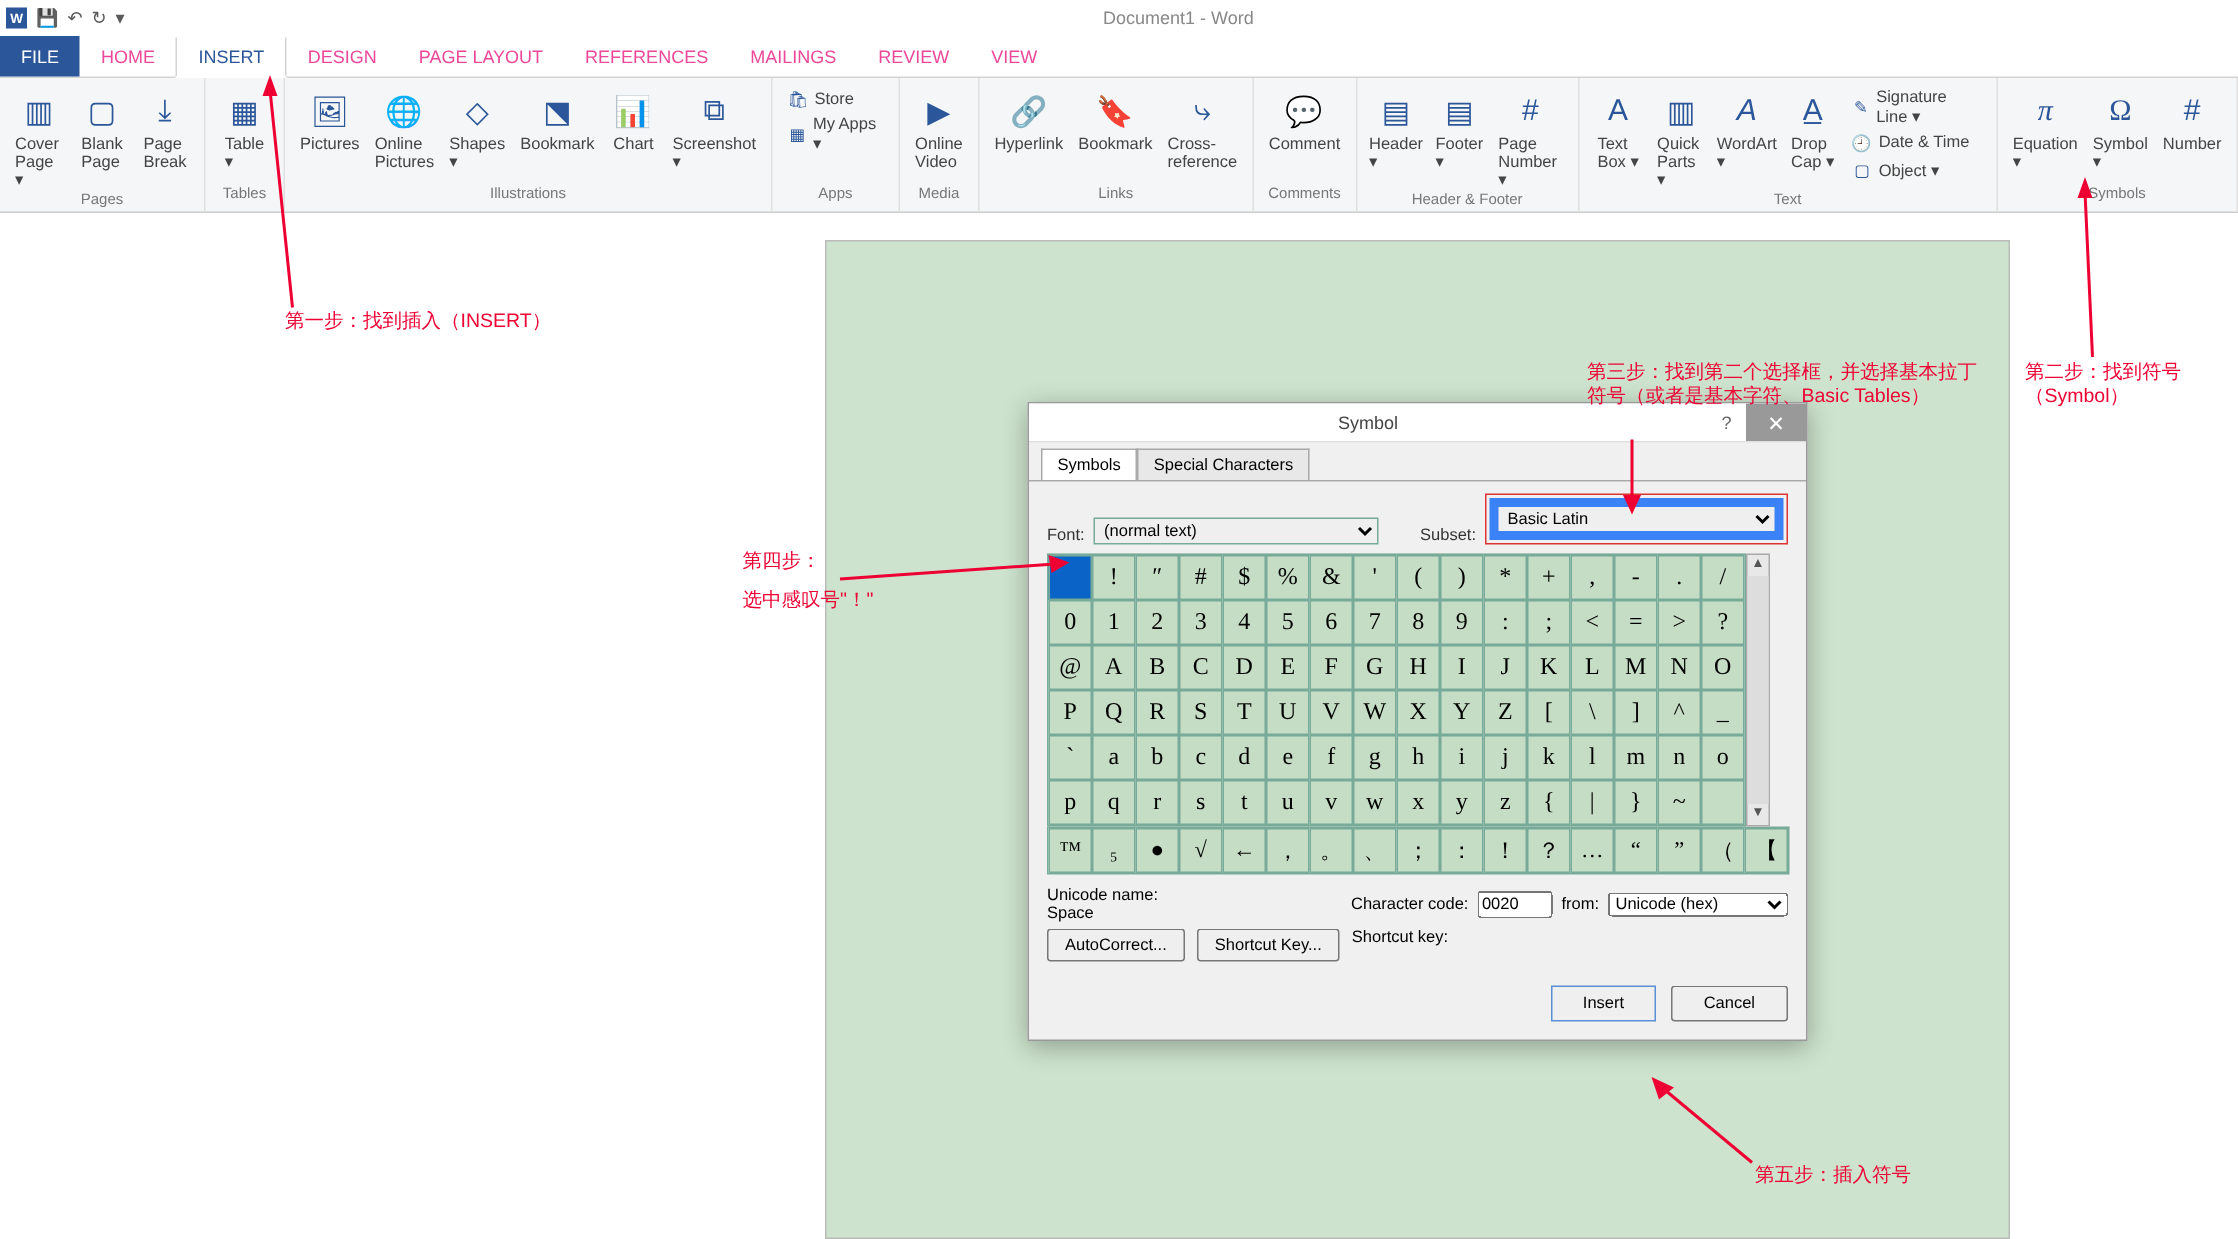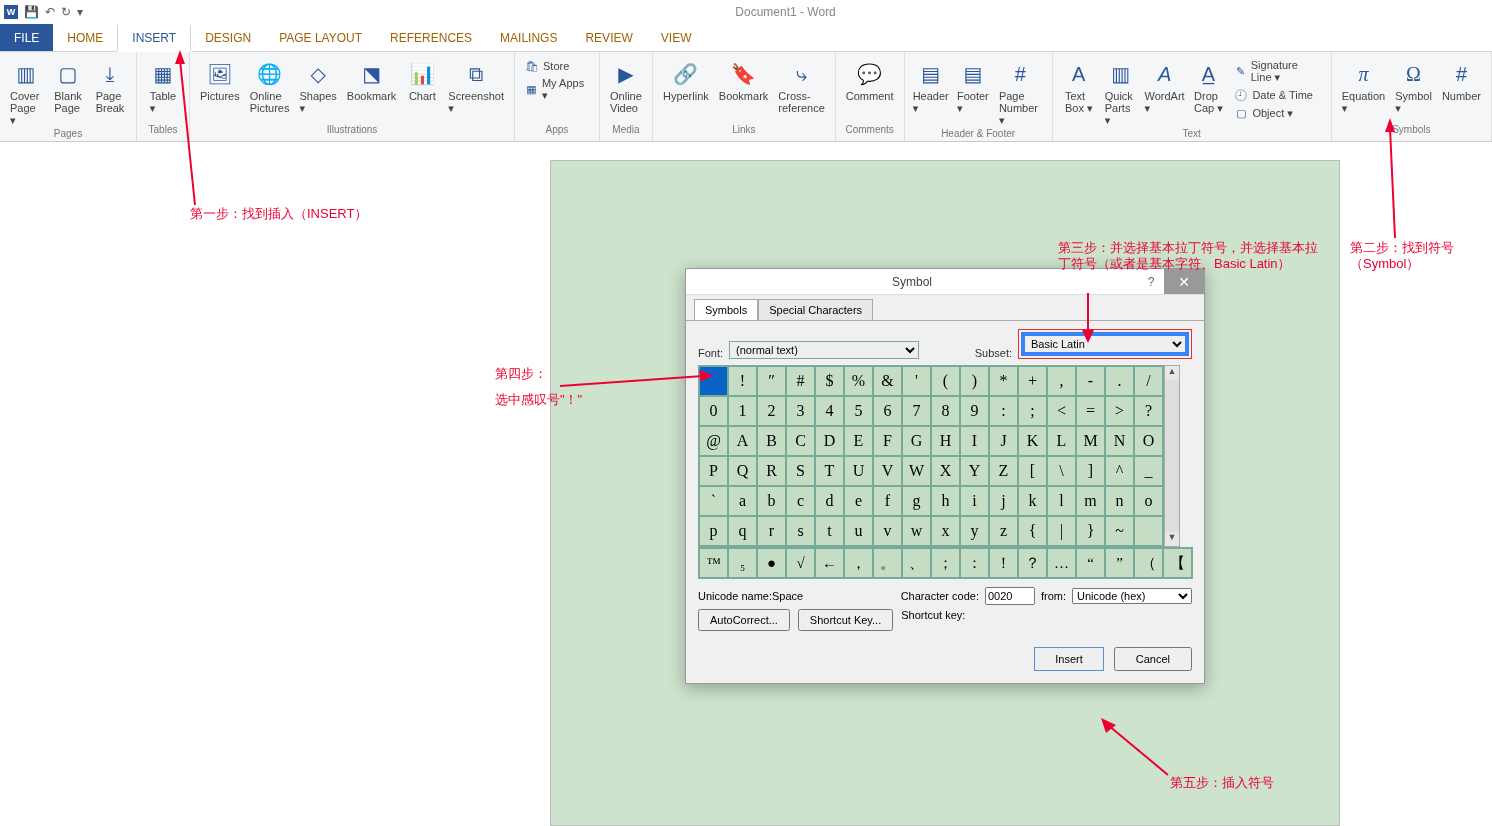--- a/index.html
+++ b/index.html
@@ -7,21 +7,21 @@
 
 
 .titlebar { height: 24px; display: flex; align-items: center; padding: 0 4px; background: #fff; }
 .titlebar .qat { display: flex; gap: 6px; align-items: center; }
 .titlebar .qat .word-icon { width: 14px; height: 14px; background: #2b579a; color: #fff; font-size: 9px; font-weight: bold; display: flex; align-items: center; justify-content: center; }
 .titlebar .qat .icon { color: #5a5a5a; font-size: 12px; }
 .titlebar .doc-title { flex: 1; text-align: center; color: #888; font-size: 12px; }
 
 
 .ribbon-tabs { height: 28px; display: flex; border-bottom: 1px solid #d4d4d4; }
-.ribbon-tab { padding: 0 14px; font-size: 12px; color: #a16207; display: flex; align-items: center; cursor: pointer; }
+.ribbon-tab { padding: 0 14px; font-size: 12px; color: #ec4899; display: flex; align-items: center; cursor: pointer; }
 .ribbon-tab.file { background: #2b579a; color: #fff; font-weight: normal; }
 .ribbon-tab.active { color: #2b579a; border-bottom: 2px solid #fff; background: #fff; position: relative; top: 1px; border-left: 1px solid #d4d4d4; border-right: 1px solid #d4d4d4; }
 
 
 .ribbon { height: 90px; display: flex; background: #f5f6f7; border-bottom: 1px solid #ccc; }
 .group { display: flex; flex-direction: column; align-items: center; padding: 4px 6px; border-right: 1px solid #e0e0e0; }
 .group-items { display: flex; gap: 2px; flex: 1; align-items: flex-start; }
 .group-label { font-size: 10px; color: #777; margin-top: auto; padding-bottom: 2px; }
 .big-btn { display: flex; flex-direction: column; align-items: center; padding: 2px 4px; cursor: pointer; min-width: 40px; }
 .big-btn .ico { width: 32px; height: 32px; display: flex; align-items: center; justify-content: center; color: #2b579a; font-size: 20px; }
@@ -38,21 +38,21 @@
 .dlg-title .help { width: 26px; text-align: center; color: #666; font-size: 12px; }
 .dlg-title .close { width: 40px; height: 100%; background: #999; color: #fff; display: flex; align-items: center; justify-content: center; font-size: 14px; }
 .dlg-tabs { display: flex; padding: 4px 8px 0; }
 .dlg-tab { padding: 4px 10px; font-size: 11px; background: #fff; border: 1px solid #aaa; border-bottom: none; cursor: pointer; }
 .dlg-tab.inactive { background: #e8e8e8; }
 .dlg-body { padding: 8px 12px; background: #f0f0f0; border-top: 1px solid #aaa; }
 .row { display: flex; align-items: flex-end; gap: 6px; margin-bottom: 6px; font-size: 11px; color: #333; }
 .row select { font-size: 11px; padding: 1px 2px; }
 .font-select { width: 190px; border: 1px solid #7a9; }
 .subset-wrap { border: 1px solid #d33; padding: 2px; }
-.subset-select { width: 168px; border: 4px solid #3b82f6; }
+.subset-select { width: 196px; border: 6px solid #3b82f6; }
 
 .sym-grid-wrap { display: flex; }
 .sym-grid { border: 1px solid #7a9; background: #c5dcc5; }
 .sym-row { display: flex; }
 .sym-cell { width: 29px; height: 30px; border: 1px solid #7a9; display: flex; align-items: center; justify-content: center; font-family: "Times New Roman", serif; font-size: 16px; background: #c5dcc5; cursor: pointer; }
 .sym-cell.selected { background: #0a64c8; color: #fff; }
 .sym-scroll { width: 16px; background: #e8e8e8; border: 1px solid #aaa; display: flex; flex-direction: column; }
 .sym-scroll .arr { height: 14px; font-size: 9px; text-align: center; color: #555; }
 .sym-scroll .track { flex: 1; background: #ddd; }
 
@@ -430,21 +430,21 @@
         <div class="recent-cell">：</div>
         <div class="recent-cell">！</div>
         <div class="recent-cell">？</div>
         <div class="recent-cell">…</div>
         <div class="recent-cell">“</div>
         <div class="recent-cell">”</div>
         <div class="recent-cell">（</div>
         <div class="recent-cell">【</div>
       </div>
     <div class="info-row">
-      <div style="flex-direction:row;display:flex">
+      <div style="flex-direction:column;display:flex">
         <span>Unicode name:</span>
         <span>Space</span>
       </div>
       <span style="flex:1"></span>
       <span>Character code:</span>
       <input type="text" value="0020" style="">
       <span>from:</span>
       <select><option>Unicode (hex)</option></select>
     </div>
     <div class="btn-row">
@@ -464,21 +464,21 @@
     <line x1="20" y1="155" x2="5" y2="10"></line>
     <polygon points="5,0 0,14 10,14"></polygon>
   </svg>
 
 <div class="annot" style="left:1350px;top:240px;width:130px">第二步：找到符号（Symbol）</div>
 <svg class="arrow" style="left:1385px;top:118px" width="20" height="125">
     <line x1="10" y1="120" x2="5" y2="10"></line>
     <polygon points="5,0 0,14 10,14"></polygon>
   </svg>
 
-<div class="annot" style="left:1058px;top:240px;width:260px">第三步：并选择基本拉丁符号，并选择基本拉丁符号（或者是基本字符、Basic Latin）</div>
+<div class="annot" style="left:1058px;top:240px;width:260px">第三步：找到第二个选择框，并选择基本拉丁符号（或者是基本字符、Basic Tables）</div>
 <svg class="arrow" style="left:1078px;top:288px" width="20" height="55">
     <line x1="10" y1="5" x2="10" y2="45"></line>
     <polygon points="10,55 4,42 16,42"></polygon>
   </svg>
 
 <div class="annot" style="left:495px;top:366px">第四步：</div>
 <div class="annot" style="left:495px;top:392px">选中感叹号"！"</div>
 <svg class="arrow" style="left:555px;top:368px" width="160" height="30">
     <line x1="5" y1="18" x2="148" y2="8"></line>
     <polygon points="158,7 144,2 146,14"></polygon>

